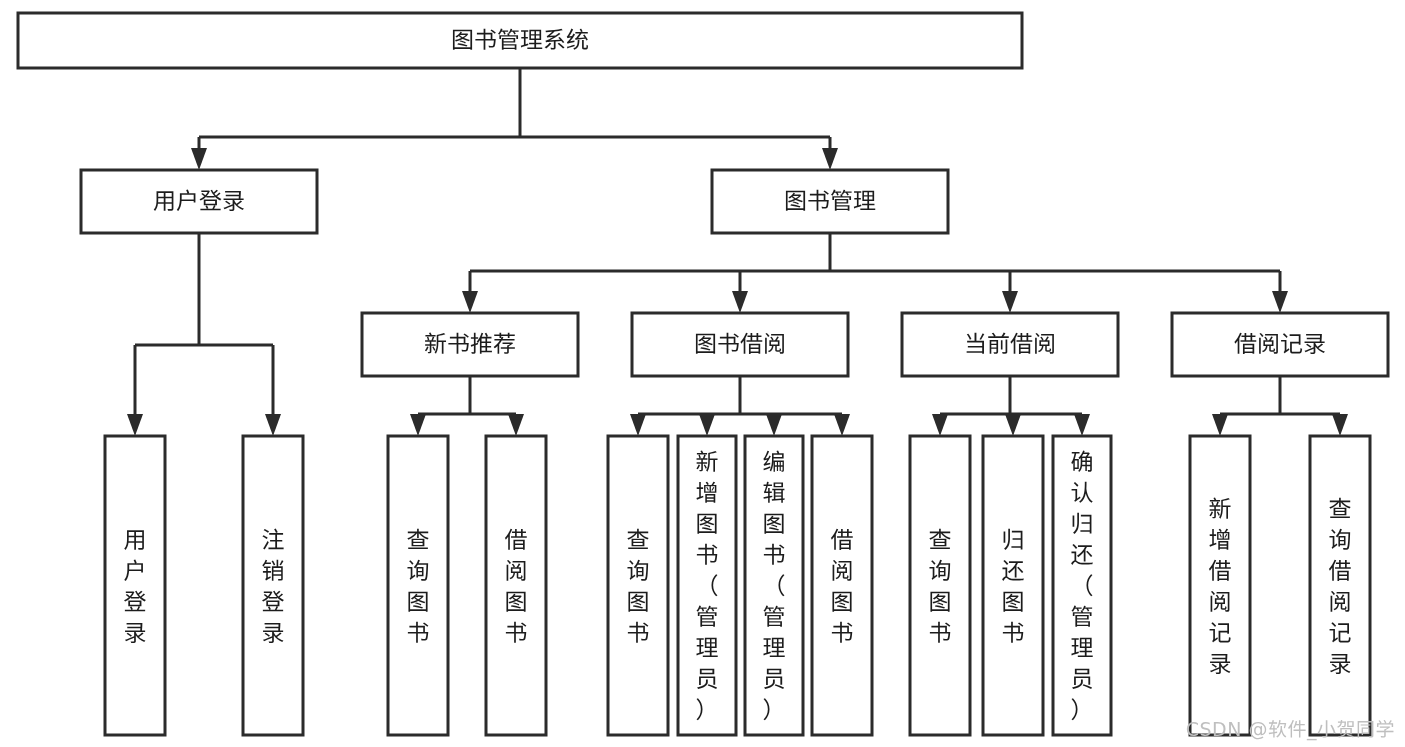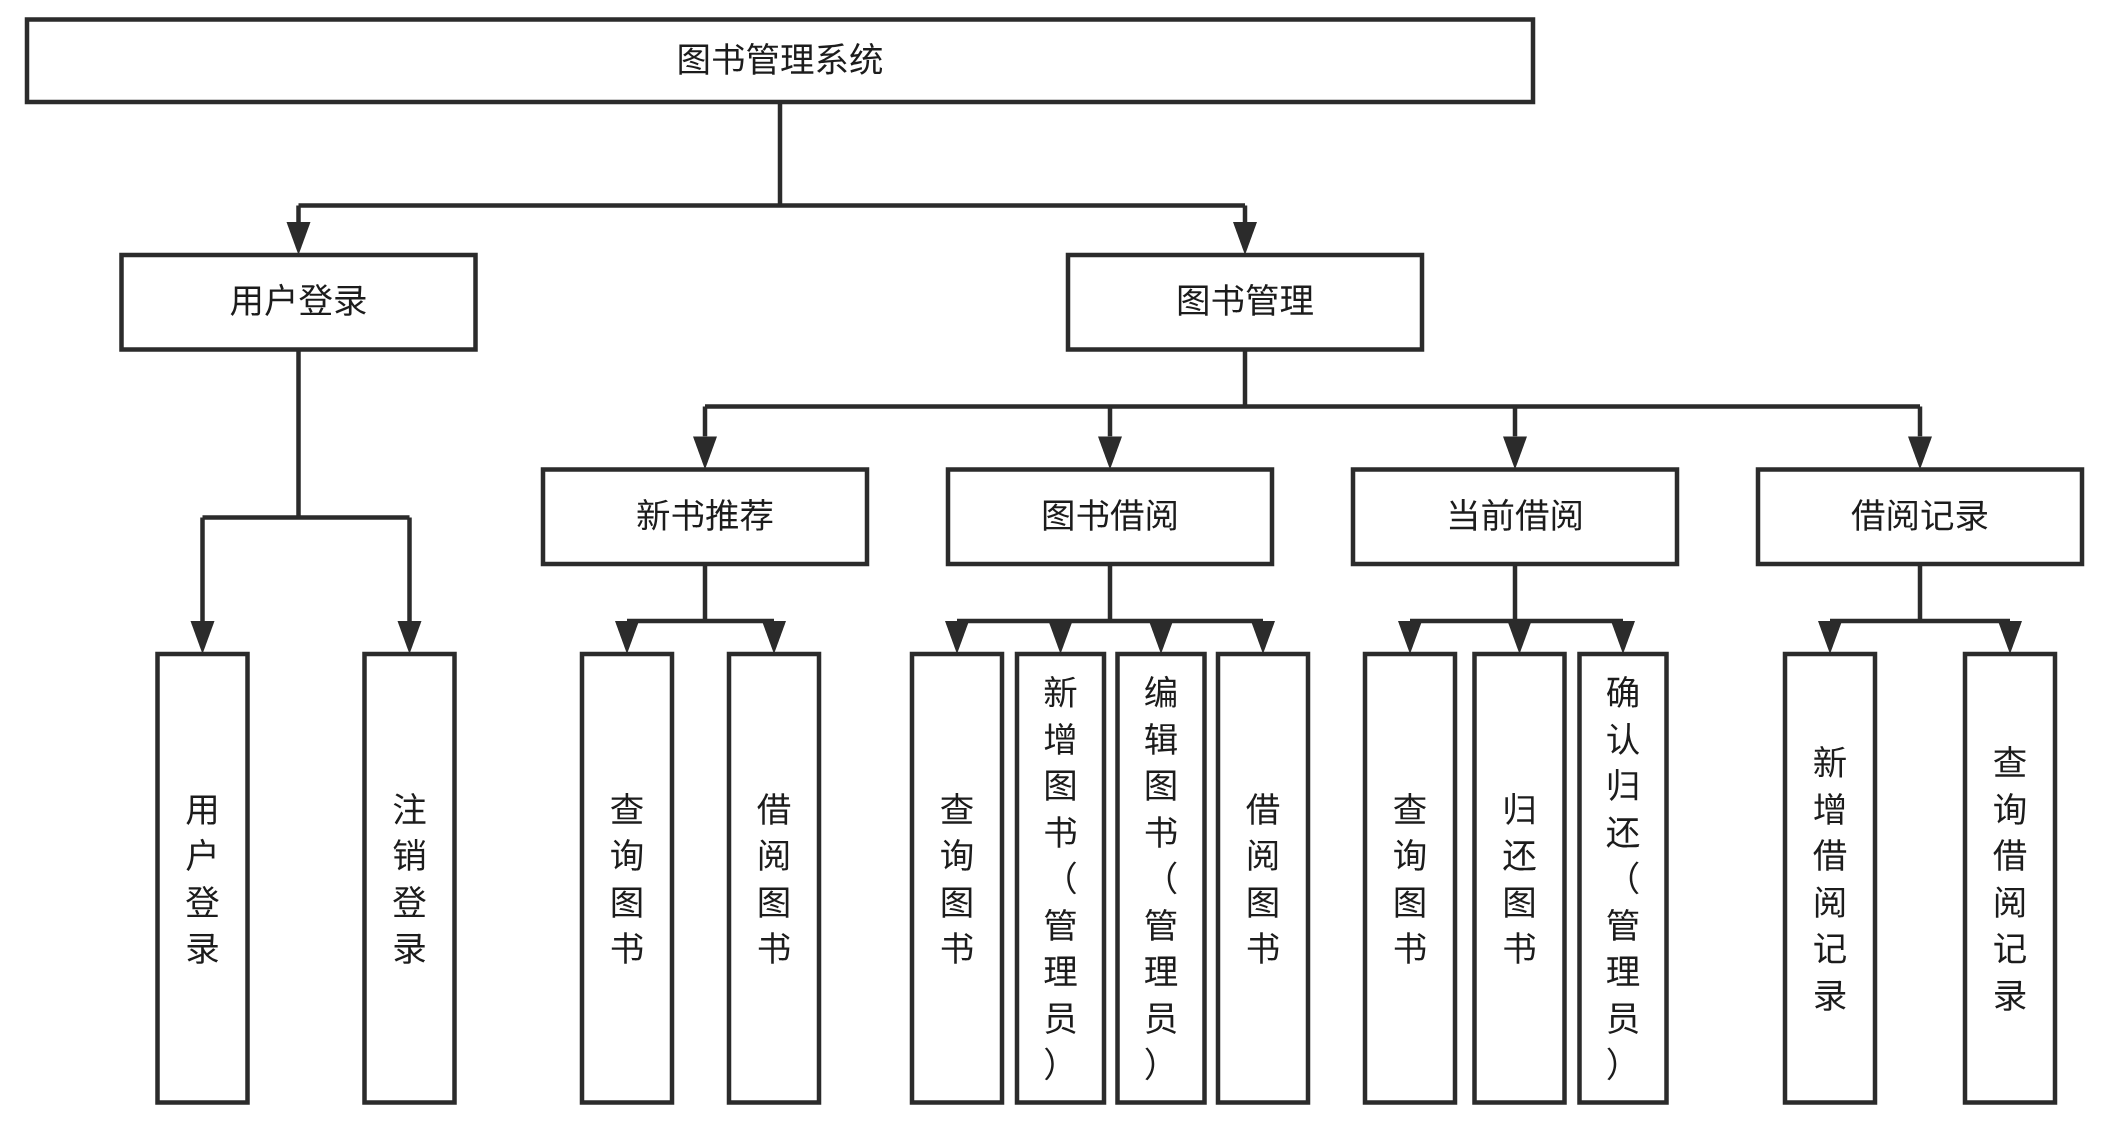--- a/index.html
+++ b/index.html
@@ -203,13 +203,14 @@
         <g>
           <rect x="1190" y="436" width="60" height="299" class="node-rect"></rect>
           <text x="1220" class="node-label-v"><tspan x="1220" y="516.68">新</tspan><tspan x="1220" y="547.68">增</tspan><tspan x="1220" y="578.68">借</tspan><tspan x="1220" y="609.68">阅</tspan><tspan x="1220" y="640.68">记</tspan><tspan x="1220" y="671.68">录</tspan></text>
         </g>
         <g>
           <rect x="1310" y="436" width="60" height="299" class="node-rect"></rect>
           <text x="1340" class="node-label-v"><tspan x="1340" y="516.68">查</tspan><tspan x="1340" y="547.68">询</tspan><tspan x="1340" y="578.68">借</tspan><tspan x="1340" y="609.68">阅</tspan><tspan x="1340" y="640.68">记</tspan><tspan x="1340" y="671.68">录</tspan></text>
         </g>
       </g>
   </svg>
+  <div class="watermark-text">CSDN @软件_小贺同学</div>
 </div>
 
 </body></html>

